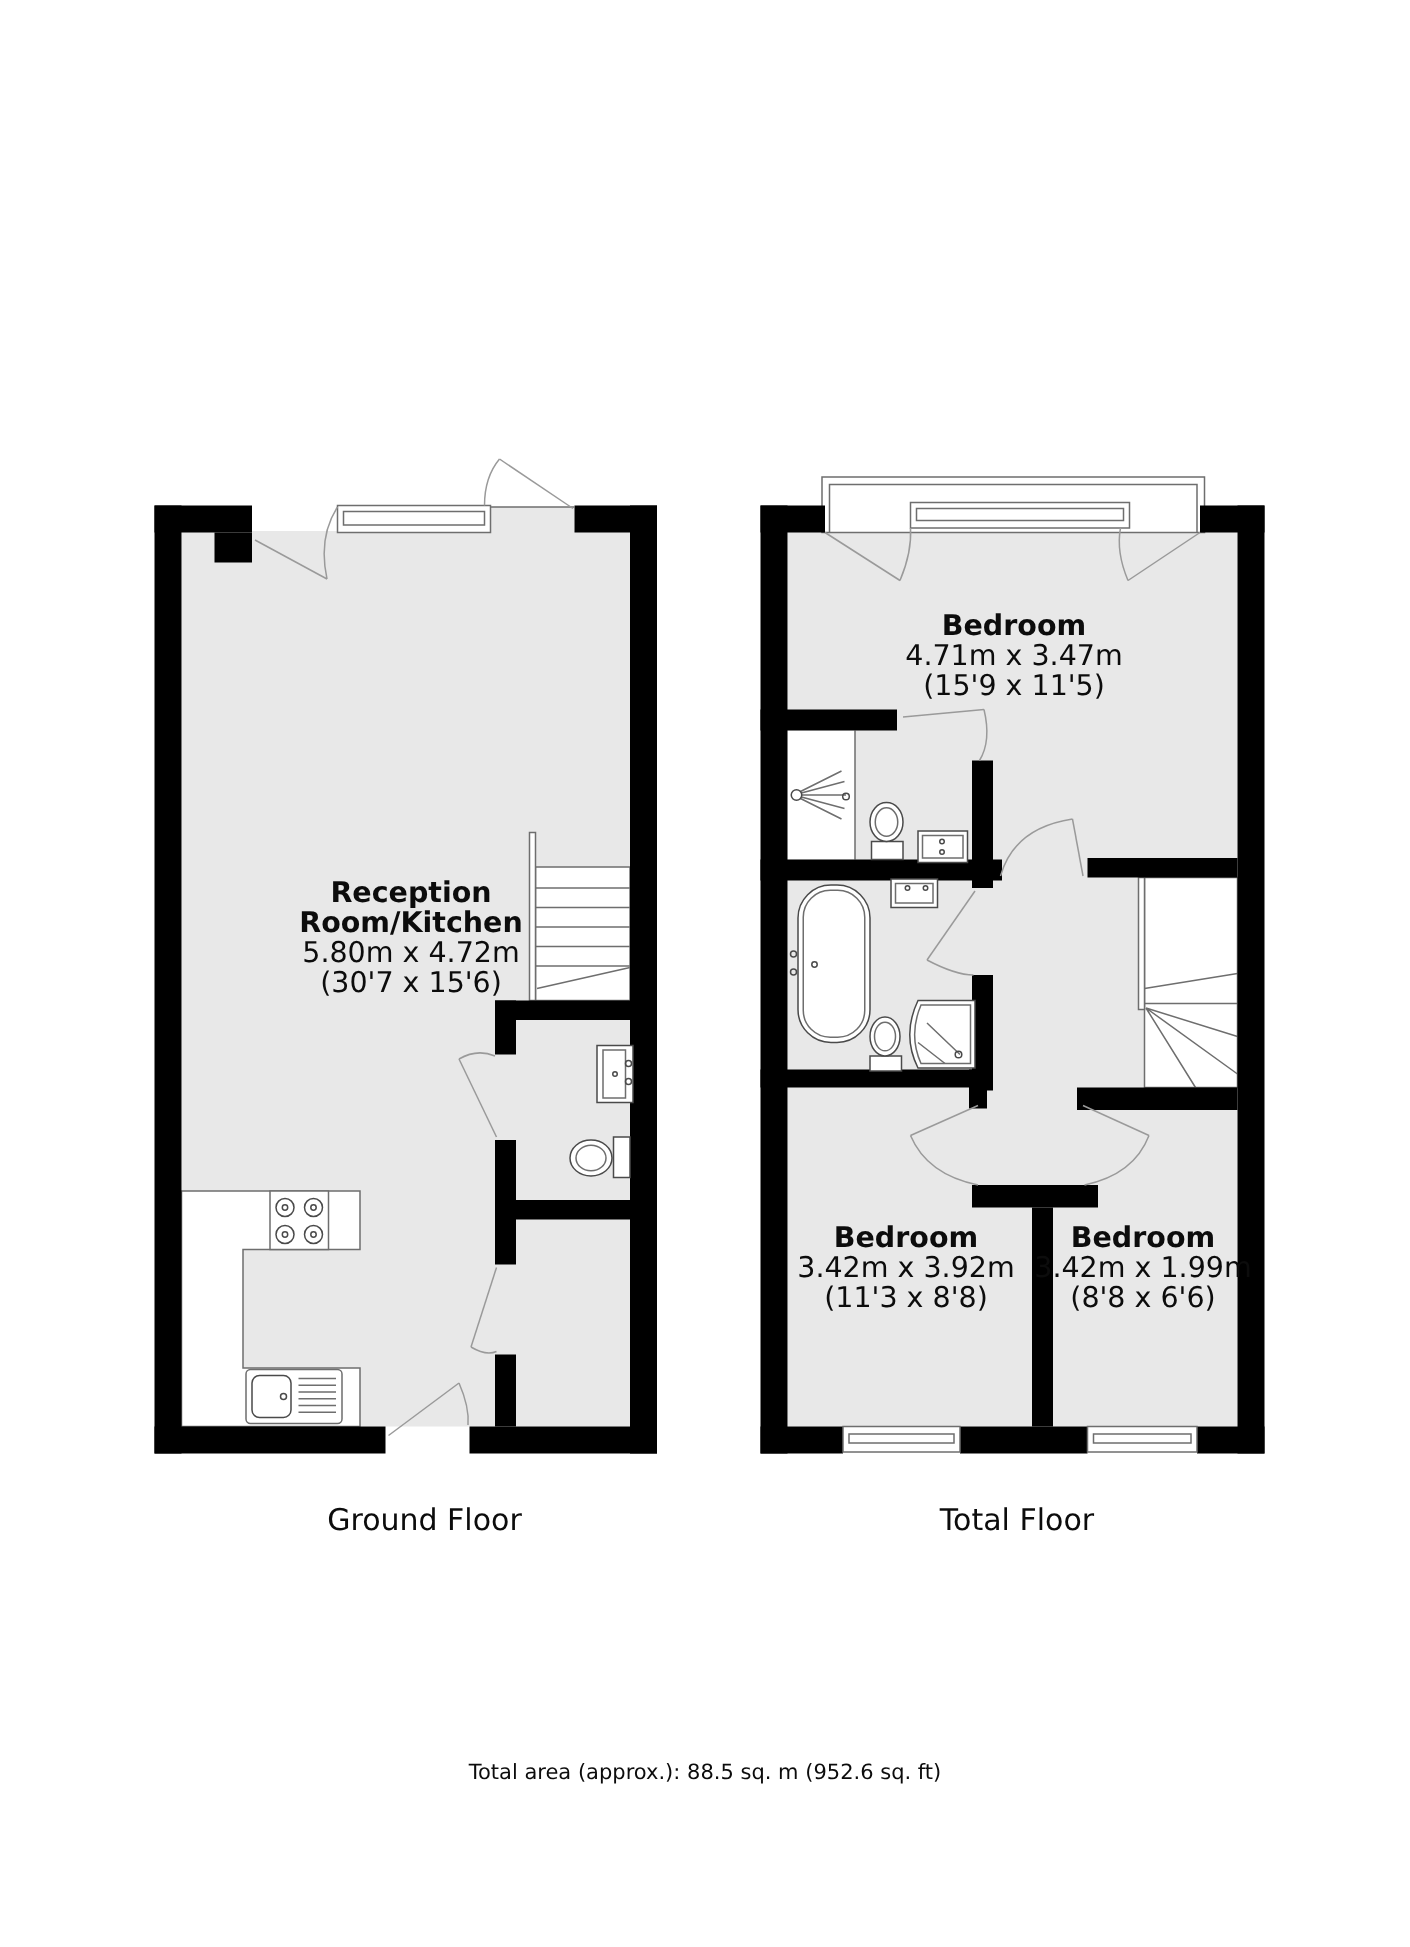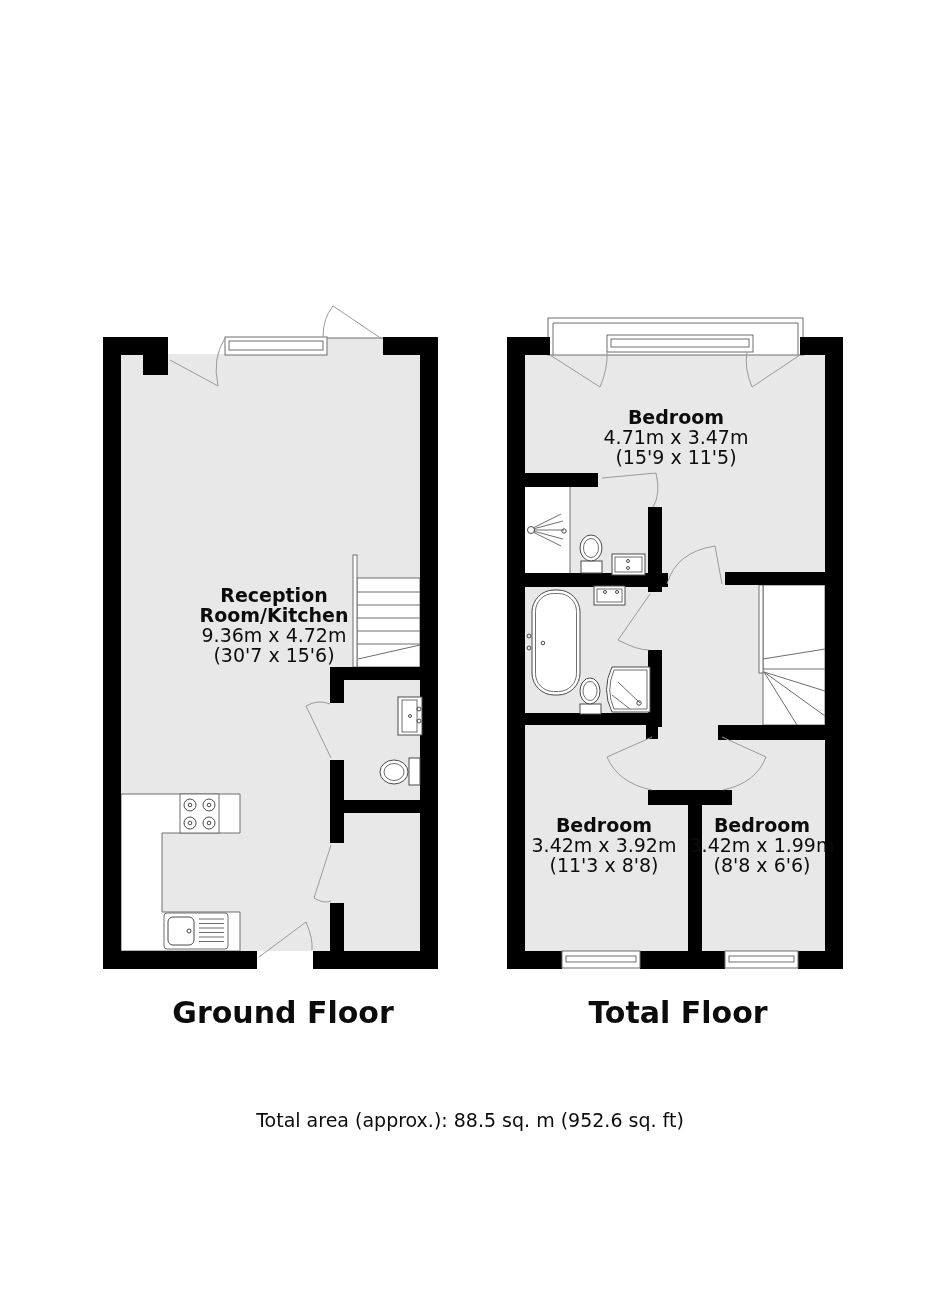--- a/index.html
+++ b/index.html
@@ -20,22 +20,22 @@
   .fxn{fill:none;stroke:var(--outline);stroke-width:1;}
   .fx{fill:#ffffff;stroke:#4a4a4a;stroke-width:1;}
   .dot{fill:none;stroke:#4a4a4a;stroke-width:1;}
   .ln{fill:none;stroke:var(--outline);stroke-width:1;}
   .arc{fill:none;stroke:var(--door_arc);stroke-width:1;}
 
   .room-label{position:absolute;width:200px;text-align:center;font-size:19px;line-height:20px;color:var(--text);}
   .room-label .room-name{display:block;font-weight:bold;max-width:170px;margin:0 auto;}
   .room-label .room-dim{display:block;font-weight:normal;}
 
-  .floor-title{position:absolute;width:300px;text-align:center;font-weight:bold;font-size:30px;line-height:32px;color:var(--text);font-family:"DejaVu Sans",sans-serif;}
-  .total-area{position:absolute;left:0;top:1108px;width:940px;text-align:center;font-size:19px;line-height:24px;color:var(--text);}
+  .floor-title{position:absolute;width:300px;text-align:center;font-weight:normal;font-size:20px;line-height:32px;color:var(--text);font-family:"DejaVu Sans",sans-serif;}
+  .total-area{position:absolute;left:0;top:1170px;width:940px;text-align:center;font-size:14px;line-height:24px;color:var(--text);}
 </style>
 </head>
 <body>
 
 <div class="page">
 
   <svg class="plan" width="940" height="1298" viewBox="0 0 940 1298">
 
     <g>
 
@@ -236,21 +236,21 @@
         <path d="M652 737 L607 757"></path>
         <path d="M607 757 Q618 783 652 790"></path>
         <path d="M722 737 L766 757"></path>
         <path d="M766 757 Q756 783 723 790"></path>
       </g>
     </g>
   </svg>
 
   <div class="room-label" style="left:174px;top:566px;margin-top:19px;">
     <span class="room-name">Reception Room/Kitchen</span>
-    <span class="room-dim">9.36m x 4.72m</span>
+    <span class="room-dim">5.80m x 4.72m</span>
     <span class="room-dim">(30'7 x 15'6)</span>
   </div>
 
   <div class="room-label" style="left:576px;top:407px;">
     <span class="room-name">Bedroom</span>
     <span class="room-dim">4.71m x 3.47m</span>
     <span class="room-dim">(15'9 x 11'5)</span>
   </div>
 
   <div class="room-label" style="left:504px;top:815px;">

